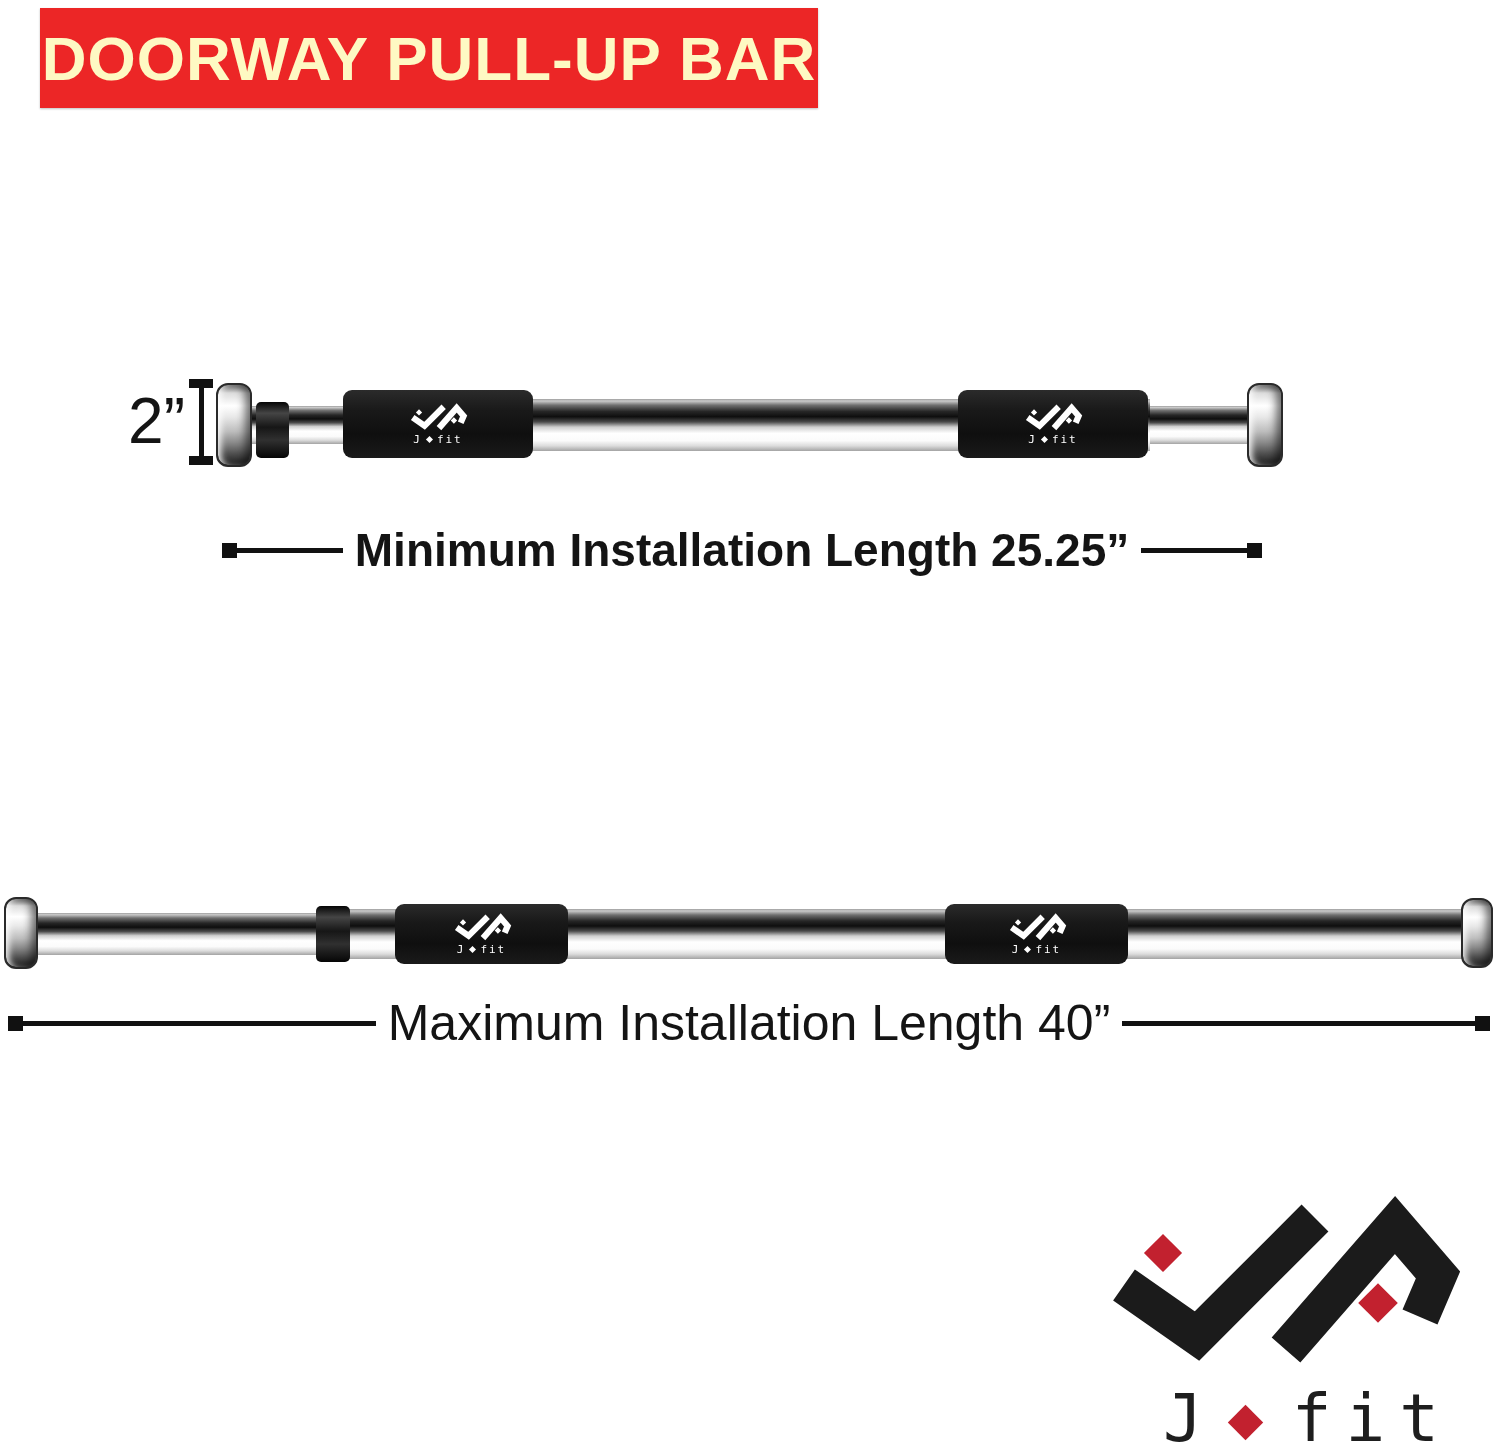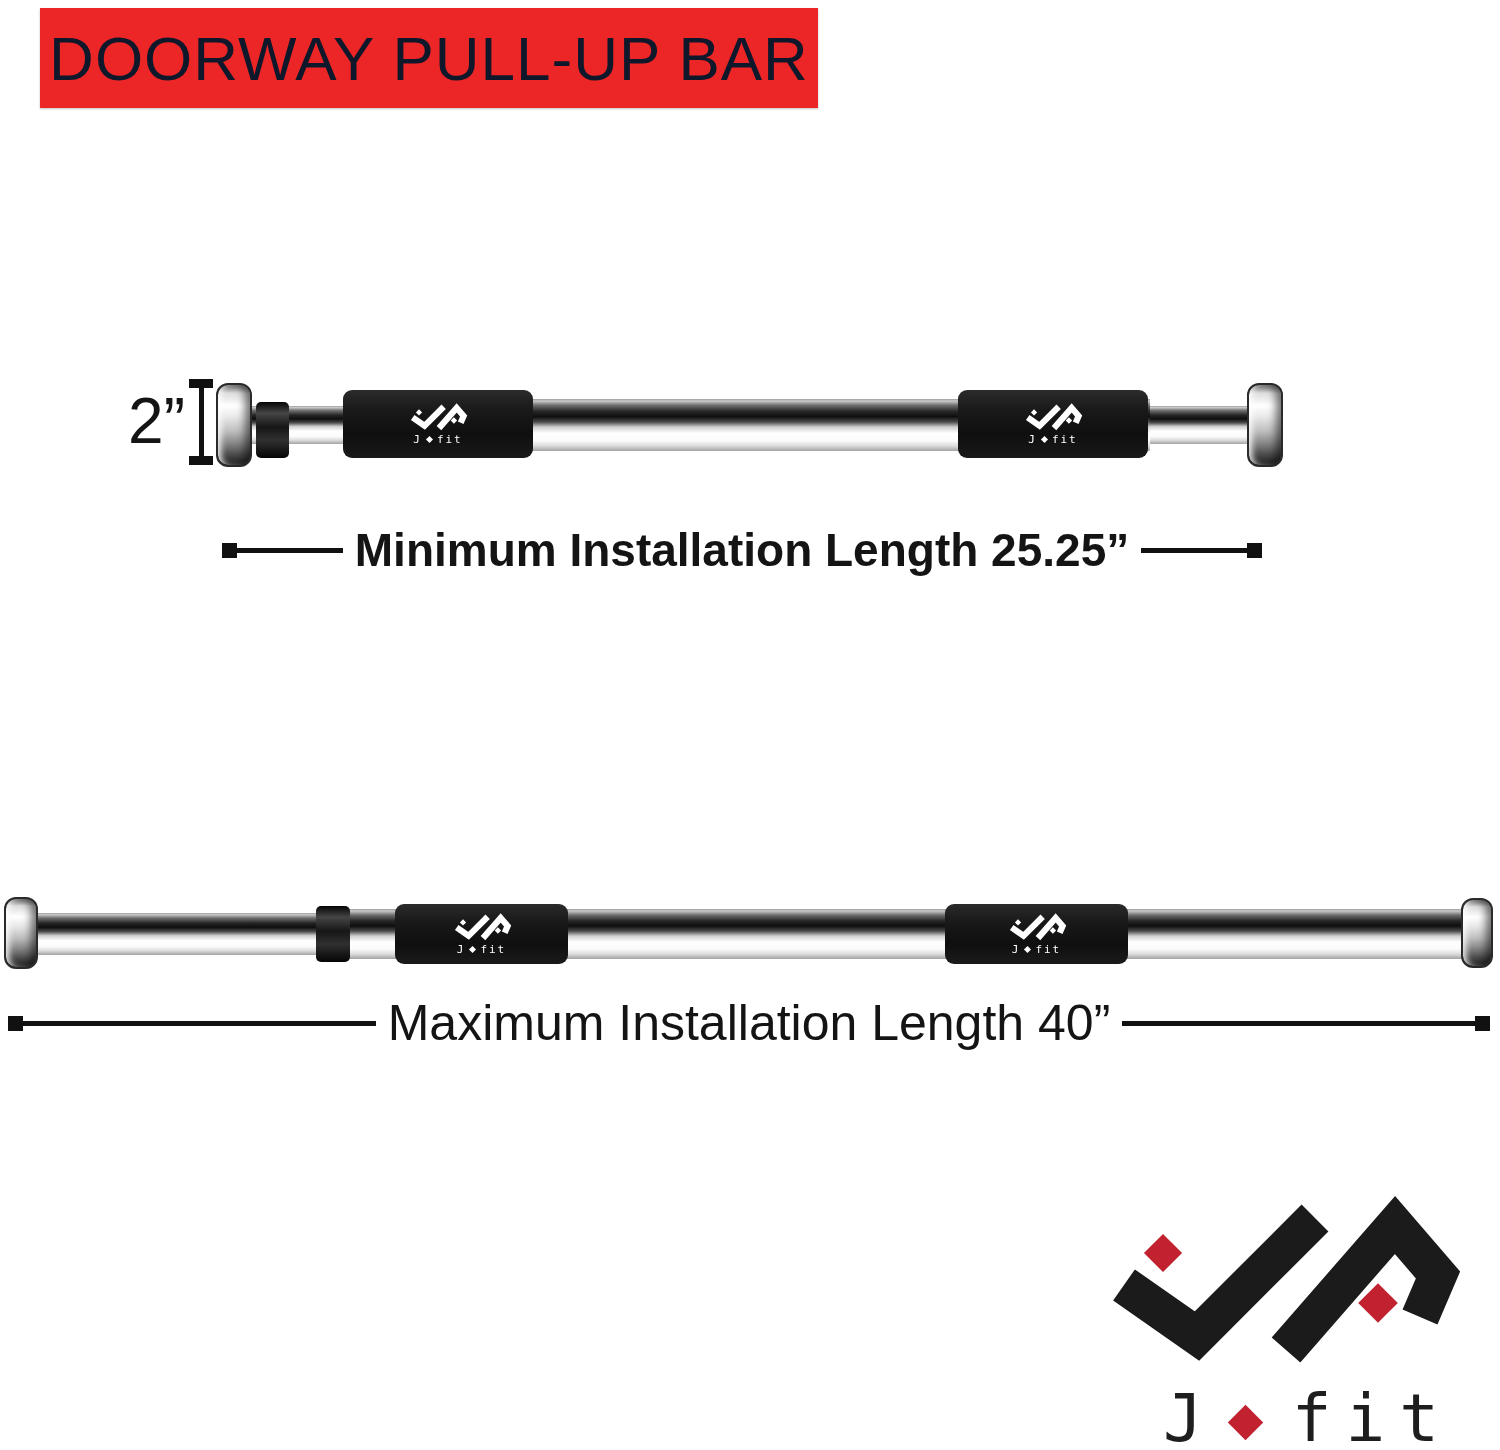--- a/index.html
+++ b/index.html
@@ -7,21 +7,21 @@
     position:relative;width:1500px;height:1450px;background:#ffffff;overflow:hidden;
     font-family:"Liberation Sans", sans-serif;color:#141414;
   }
   
   .banner{
     position:absolute;left:40px;top:8px;width:778px;height:100px;
     background:#ec2626;display:flex;align-items:center;justify-content:center;
     box-shadow:0 1px 2px rgba(0,0,0,.25);
   }
   .banner span{
-    color:#0f172a;font-size:62px;font-weight:normal;letter-spacing:1px;white-space:nowrap;
+    color:#fef9c3;font-size:62px;font-weight:bold;letter-spacing:1px;white-space:nowrap;
   }
   
   .tube{
     position:absolute;
     background:linear-gradient(180deg,#9f9f9f 0%,#c9c9c9 4%,#6f6f6f 12%,#262626 24%,#0e0e0e 34%,#4a4a4a 44%,#cfcfcf 54%,#ffffff 66%,#fbfbfb 80%,#dcdcdc 90%,#a3a3a3 100%);
   }
   .cap{
     position:absolute;border:2px solid #2a2a2a;border-radius:12px;box-sizing:border-box;
     background:linear-gradient(180deg,#6d6d6d 0%,#dcdcdc 10%,#ffffff 26%,#e8e8e8 40%,#bdbdbd 58%,#8a8a8a 72%,#4f4f4f 86%,#1d1d1d 100%);
     box-shadow:inset -7px 0 8px -2px rgba(0,0,0,.55), inset 5px 0 6px -2px rgba(255,255,255,.9);

